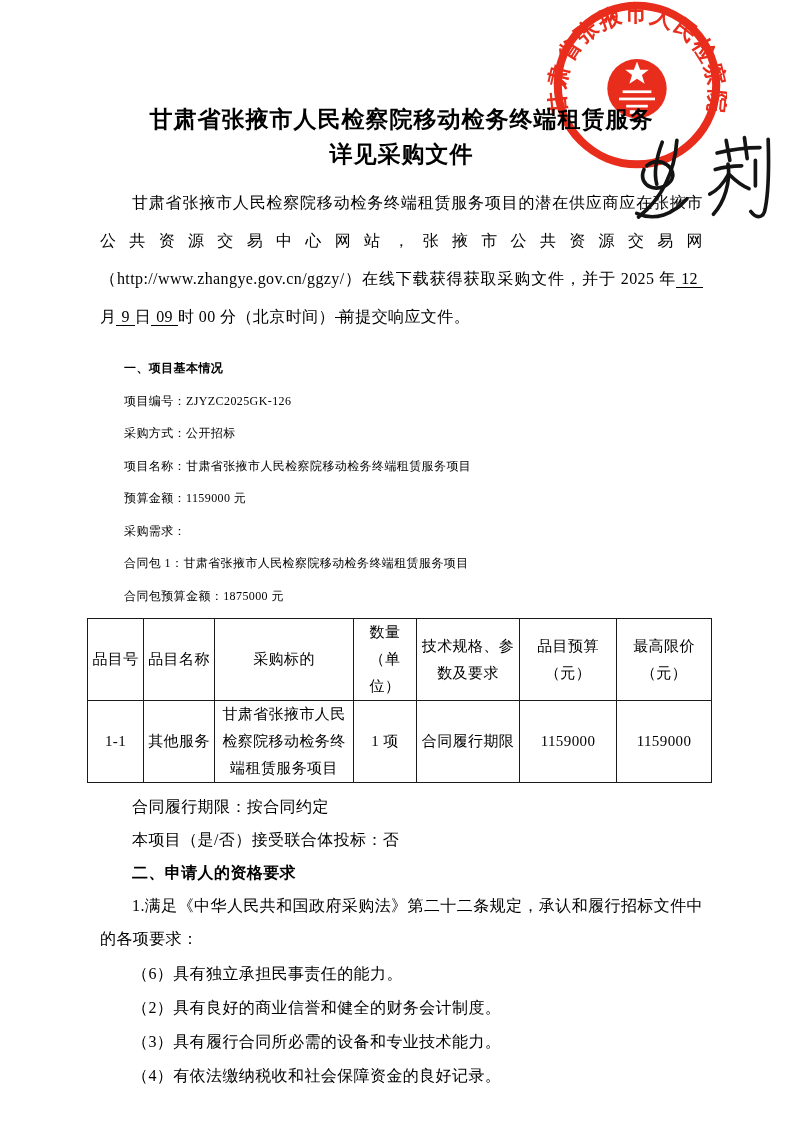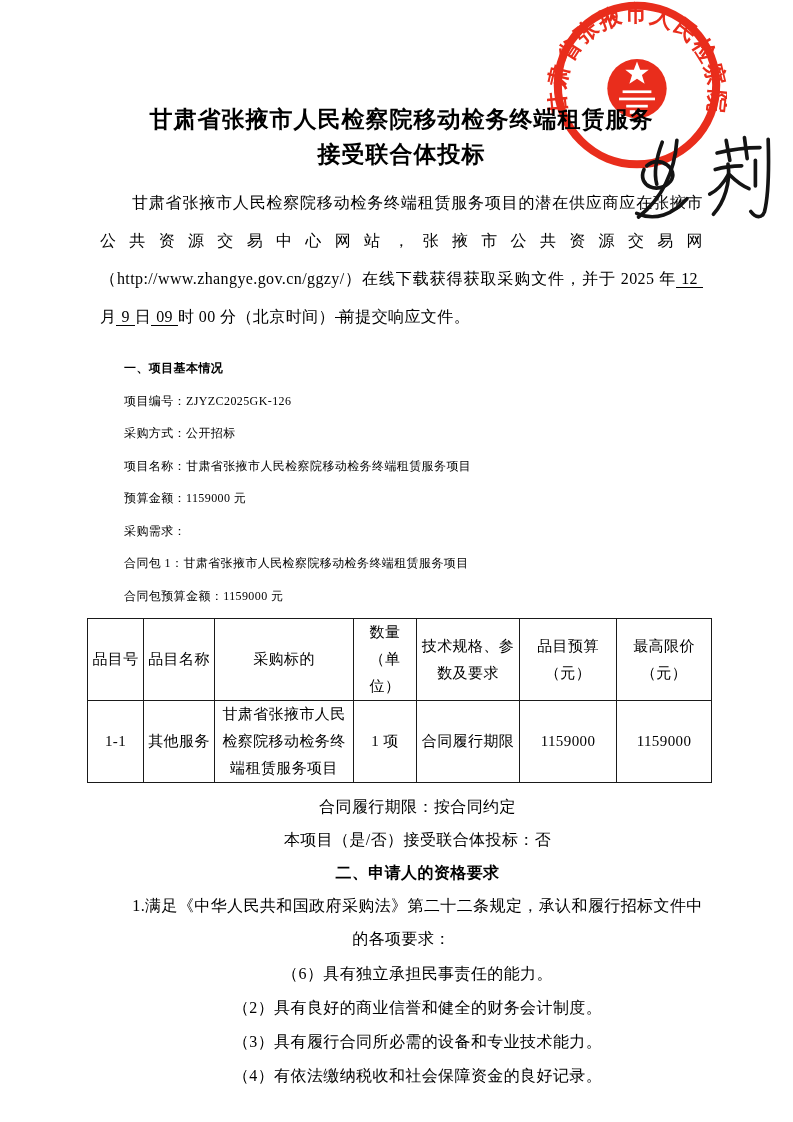--- a/index.html
+++ b/index.html
@@ -39,21 +39,21 @@
     white-space:pre-line;
     font-weight:normal;
     line-height:27px;
     padding:0 4px;
     letter-spacing:0.4px;
   }
   table.items thead tr { height:80px; }
   table.items tbody tr { height:80px; }
 
   .after { margin-top:7px; }
-  .after p { margin:0; font-size:16px; line-height:33px; text-indent:2em; letter-spacing:0.4px;text-align:center; }
+  .after p { margin:0; font-size:16px; line-height:33px; text-indent:2em; letter-spacing:0.4px; }
   .req-intro { margin:0; font-size:16px; line-height:33px; text-indent:2em; text-align:justify; letter-spacing:0.4px; }
   .req-items { margin-top:2px; }
   .req-items p { margin:0; font-size:16px; line-height:34px; text-indent:2em; letter-spacing:0.4px; }
 
   .seal {
     position:absolute; left:547px; top:-5px; width:180px; height:180px;
     mix-blend-mode:multiply; opacity:0.95; z-index:5; pointer-events:none;
   }
   .signature {
     position:absolute; left:623px; top:133px; width:168px; height:105px;
@@ -61,34 +61,34 @@
   }
 </style>
 </head>
 <body>
 
 <div class="page">
   <div class="content">
 
     <div class="doc-title">
       <div>甘肃省张掖市人民检察院移动检务终端租赁服务</div>
-      <div>接受联合体投标</div>
+      <div>详见采购文件</div>
     </div>
 
     <p class="intro"><span>甘肃省张掖市人民检察院移动检务终端租赁服务项目的潜在供应商应在张掖市公共资源交易中心网站，张掖市公共资源交易网（http://www.zhangye.gov.cn/ggzy/）在线下载获得获取采购文件，并于 2025 年</span><span class="u-num">12</span><span>月</span><span class="u-num">9</span><span>日</span><span class="u-num">09</span><span>时 00 分（北京时间）</span><span class="strike-mark"></span><span>前提交响应文件。</span></p>
 
     <div class="facts">
       <p class="sec-heading">一、项目基本情况</p>
       <p>项目编号：ZJYZC2025GK-126</p>
       <p>采购方式：公开招标</p>
       <p>项目名称：甘肃省张掖市人民检察院移动检务终端租赁服务项目</p>
       <p>预算金额：1159000 元</p>
       <p>采购需求：</p>
       <p>合同包 1：甘肃省张掖市人民检察院移动检务终端租赁服务项目</p>
-      <p>合同包预算金额：1159000 元</p>
+      <p>合同包预算金额：1875000 元</p>
     </div>
 
     <table class="items">
       <colgroup>
         <col style="width:56px">
           <col style="width:71px">
           <col style="width:139px">
         <col style="width:63px">
           <col style="width:103px">
           <col style="width:97px">

